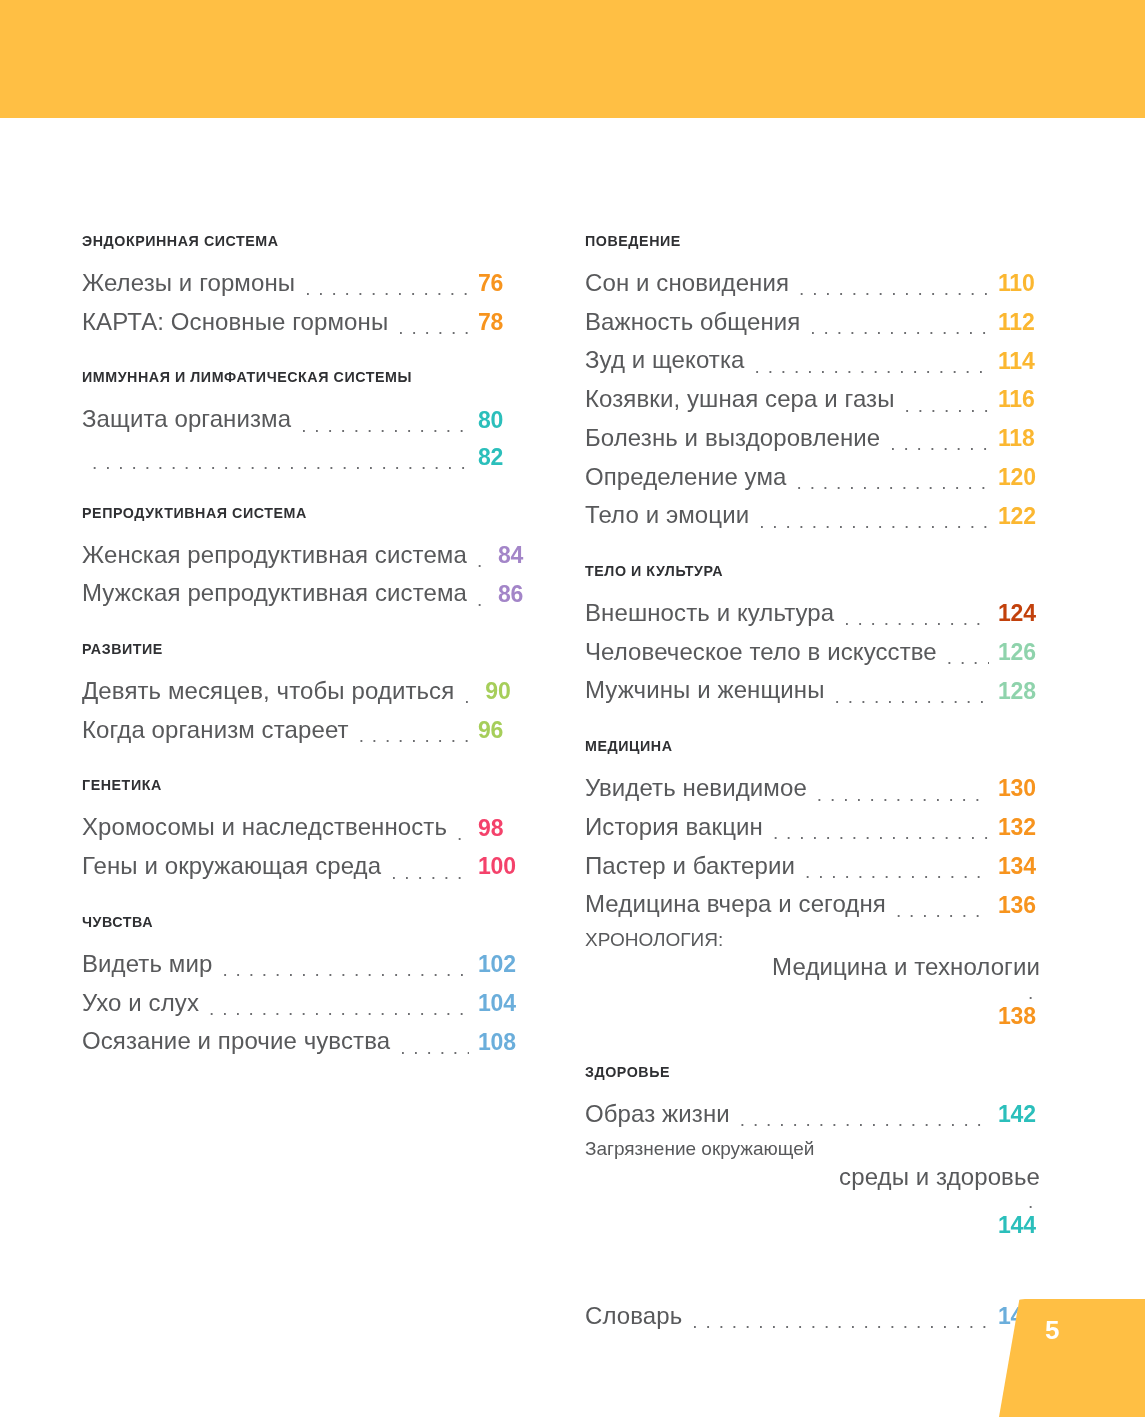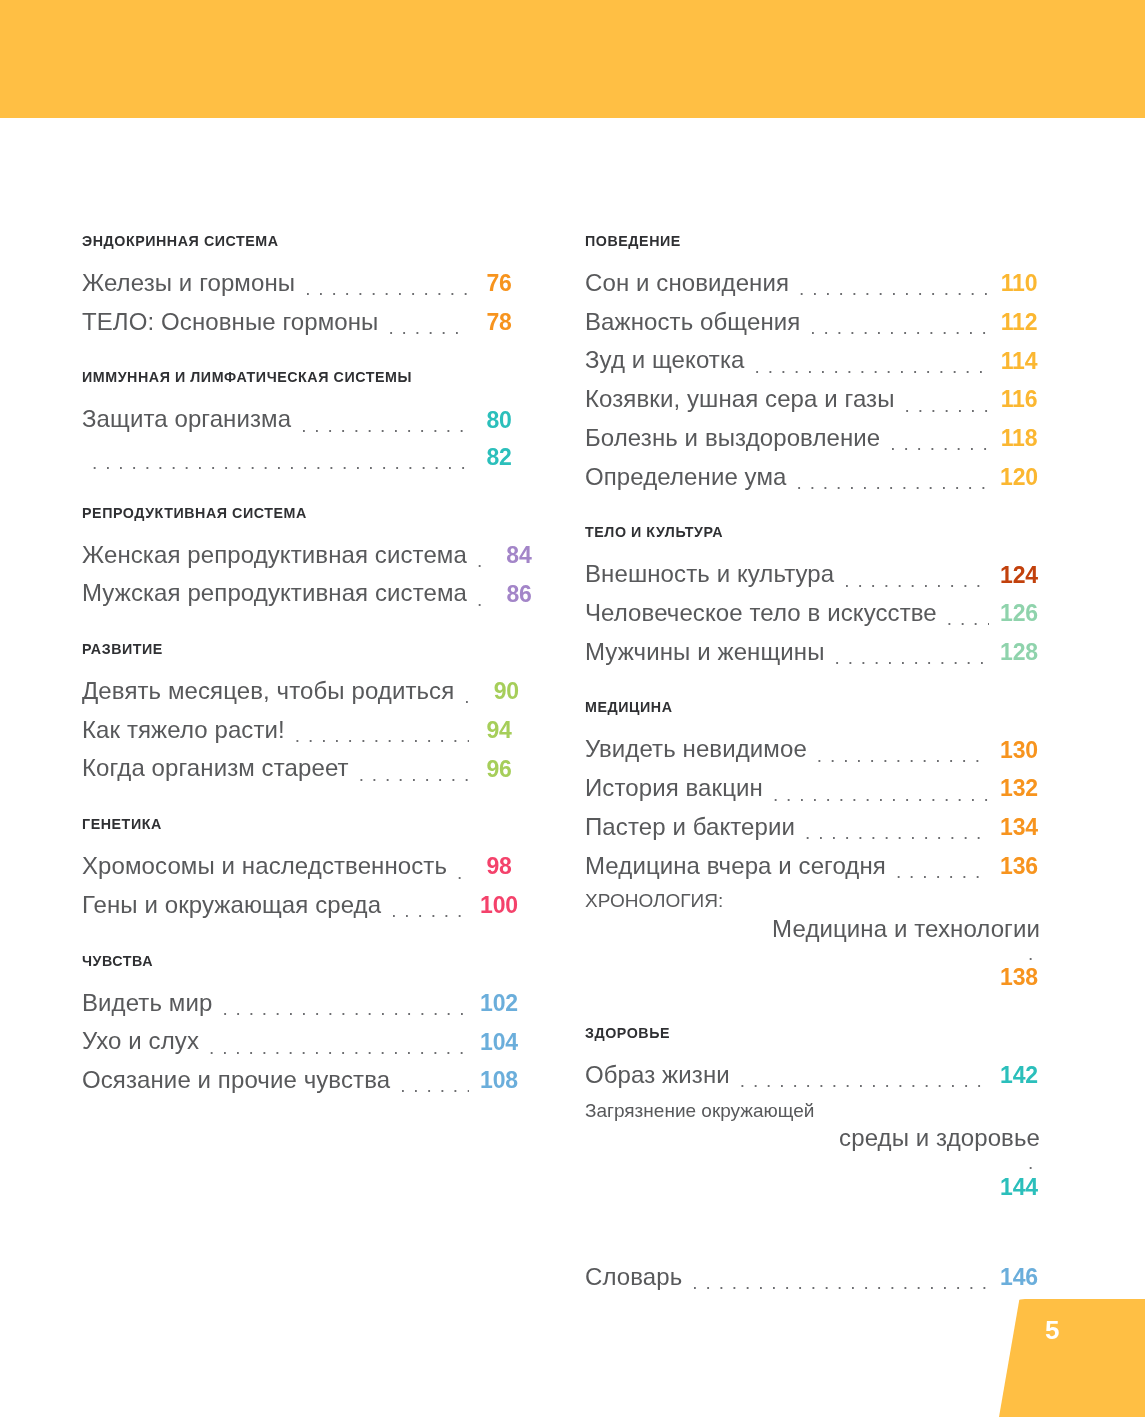--- a/index.html
+++ b/index.html
@@ -102,21 +102,21 @@
     color: #6d6e71;
     letter-spacing: 1.3px;
     white-space: nowrap;
   }
   .entry-page {
     flex: 0 0 auto;
     padding-left: 9px;
     font-size: 23px;
     font-weight: bold;
     letter-spacing: -0.2px;
-    text-align: center;
+    text-align: left;
     min-width: 42px;
   }
 
   
   .entry.multiline {
     display: block;
     white-space: normal;
     margin-bottom: 8px;
   }
   .entry.multiline .ml-first {
@@ -166,21 +166,21 @@
   <div class="col col-left">
       <div class="section">
         <div class="section-heading">ЭНДОКРИННАЯ СИСТЕМА</div>
         <div class="entry">
           <span class="entry-title">Железы и гормоны</span>
           <span class="entry-gap"></span>
           <span class="leader"></span>
           <span class="entry-page" style="color: rgb(247, 148, 30);">76</span>
         </div>
         <div class="entry">
-          <span class="entry-title">ТЕЛО: Основные гормоны</span>
+          <span class="entry-title">КАРТА: Основные гормоны</span>
           <span class="entry-gap"></span>
           <span class="leader"></span>
           <span class="entry-page" style="color: rgb(247, 148, 30);">78</span>
         </div>
       </div>
       <div class="section">
         <div class="section-heading">ИММУННАЯ И ЛИМФАТИЧЕСКАЯ СИСТЕМЫ</div>
         <div class="entry">
           <span class="entry-title">Защита организма</span>
           <span class="entry-gap"></span>
@@ -208,26 +208,20 @@
           <span class="entry-page" style="color: rgb(163, 133, 200);">86</span>
         </div>
       </div>
       <div class="section">
         <div class="section-heading">РАЗВИТИЕ</div>
         <div class="entry">
           <span class="entry-title">Девять месяцев, чтобы родиться</span>
           <span class="entry-gap"></span>
           <span class="leader"></span>
           <span class="entry-page" style="color: rgb(166, 206, 90);">90</span>
-        </div>
-        <div class="entry">
-          <span class="entry-title">Как тяжело расти!</span>
-          <span class="entry-gap"></span>
-          <span class="leader"></span>
-          <span class="entry-page" style="color: rgb(166, 206, 90);">94</span>
         </div>
         <div class="entry">
           <span class="entry-title">Когда организм стареет</span>
           <span class="entry-gap"></span>
           <span class="leader"></span>
           <span class="entry-page" style="color: rgb(166, 206, 90);">96</span>
         </div>
       </div>
       <div class="section">
         <div class="section-heading">ГЕНЕТИКА</div>
@@ -297,20 +291,26 @@
           <span class="entry-title">Болезнь и выздоровление</span>
           <span class="entry-gap"></span>
           <span class="leader"></span>
           <span class="entry-page" style="color: rgb(251, 183, 49);">118</span>
         </div>
         <div class="entry">
           <span class="entry-title">Определение ума</span>
           <span class="entry-gap"></span>
           <span class="leader"></span>
           <span class="entry-page" style="color: rgb(251, 183, 49);">120</span>
+        </div>
+        <div class="entry">
+          <span class="entry-title">Тело и эмоции</span>
+          <span class="entry-gap"></span>
+          <span class="leader"></span>
+          <span class="entry-page" style="color: rgb(251, 183, 49);">122</span>
         </div>
       </div>
       <div class="section">
         <div class="section-heading">ТЕЛО И КУЛЬТУРА</div>
         <div class="entry">
           <span class="entry-title">Внешность и культура</span>
           <span class="entry-gap"></span>
           <span class="leader"></span>
           <span class="entry-page" style="color: #c2410c;">124</span>
         </div>

